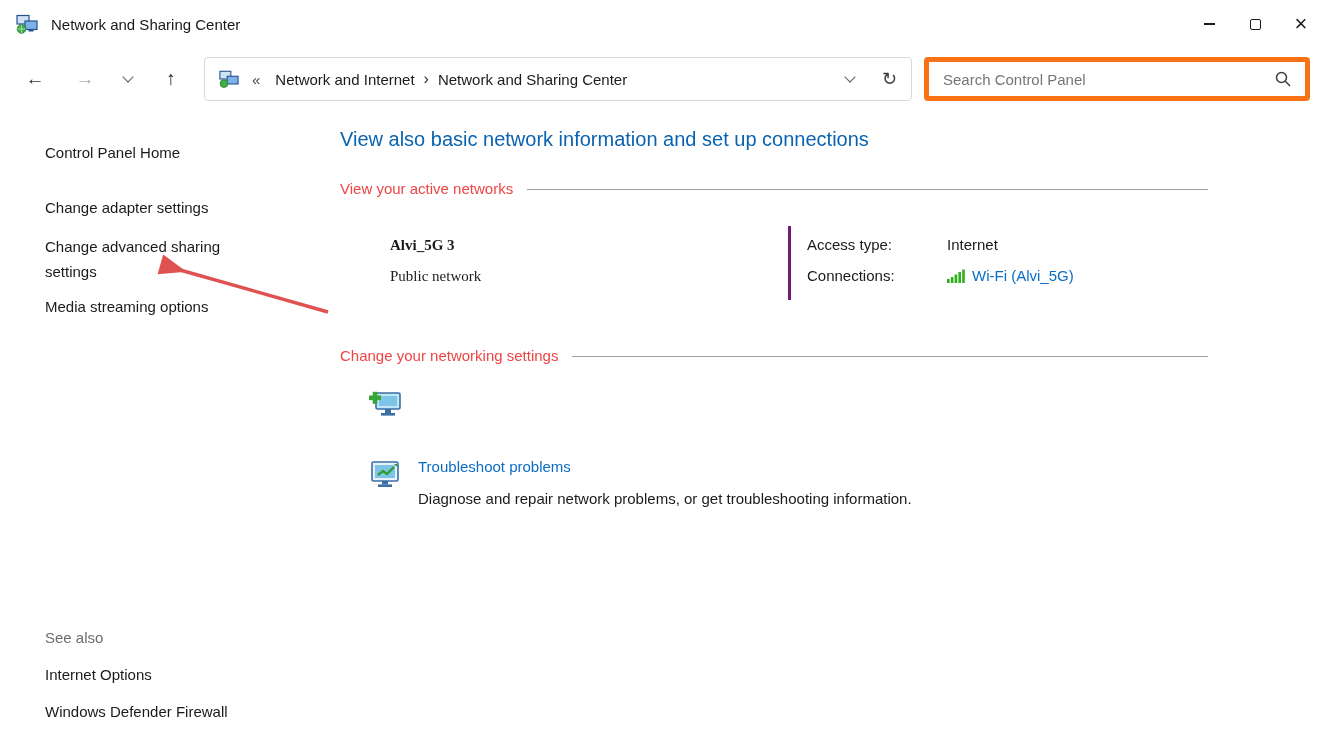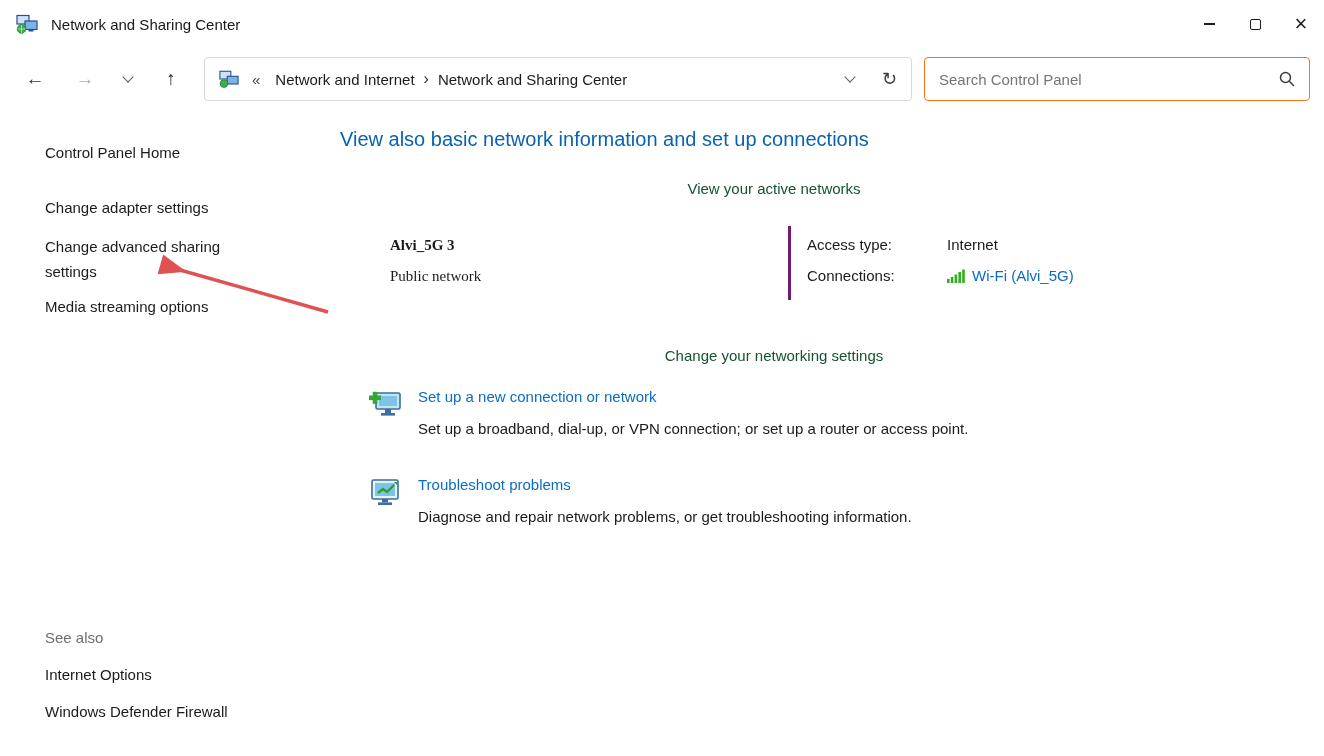--- a/index.html
+++ b/index.html
@@ -34,41 +34,41 @@
 
   .addressbar { width: 708px; height: 44px; border: 1px solid #d9d9d9; border-radius: 4px;
                 display: flex; align-items: center; padding: 0 14px; font-size: 15px; flex: none; }
   .addr-icon { width: 20px; height: 20px; flex: none; }
   .addr-collapsed { margin: 0 10px 0 13px; color: #444; cursor: pointer; }
   .crumb { padding: 0 5px; color: #1b1b1b; cursor: pointer; white-space: nowrap; }
   .crumb-sep { color: #333; margin: 0 4px; font-size: 16px; }
   .addr-spacer { flex: 1; }
   .refresh-glyph { font-size: 18px; color: #3d3d3d; margin-left: 28px; cursor: pointer; }
 
-  .searchbox { margin-left: 12px; flex: 1; height: 44px; border: 1px solid #f97316; border-radius: 4px;
+  .searchbox { margin-left: 12px; flex: 1; height: 44px; border: 5px solid #f97316; border-radius: 4px;
                display: flex; align-items: center; padding: 0 14px; }
   .searchbox input { flex: 1; border: none; outline: none; font-size: 15px;
                      font-family: "Liberation Sans", sans-serif; color: #1b1b1b; background: transparent; }
   .searchbox input::placeholder { color: #757575; }
   .search-icon { flex: none; margin-left: 8px; }
 
   
   .sidebar { position: absolute; left: 45px; top: 142px; width: 232px; font-size: 15px; }
   .side-item { line-height: 22px; cursor: pointer; color: #1b1b1b; }
   .side-item.wrap { width: 212px; line-height: 25px; }
   .mb33 { margin-bottom: 33px; }
   .mb15 { margin-bottom: 15px; }
   .mb12 { margin-bottom: 12px; }
   .see-also { position: absolute; left: 45px; top: 627px; font-size: 15px; }
   .see-also-header { color: #6e6e6e; line-height: 22px; margin-bottom: 15px; }
 
   
   .main { position: absolute; left: 340px; top: 110px; width: 868px; }
   .page-title { margin-top: 16px; font-size: 20px; font-weight: 400; color: #0a63b0; line-height: 27px; }
-  .section-header { display: flex; align-items: center; margin-top: 26px; font-size: 15px; line-height: 20px; color: #14532d; flex-direction: column; }
+  .section-header { display: flex; align-items: center; margin-top: 26px; font-size: 15px; line-height: 20px; color: #ef4444; }
   .section-header.second { margin-top: 46px; }
   .hline { flex: 1; height: 1px; background: #9f9f9f; margin-left: 14px; }
 
   .network-row { display: flex; margin-top: 27px; min-height: 74px; }
   .network-left { width: 448px; padding-left: 50px; font-family: Liberation Serif, serif; }
   .network-name { font-size: 15px; font-weight: 700; line-height: 22px; margin-top: 8px; }
   .network-type { font-size: 15px; line-height: 22px; margin-top: 9px; }
   .network-right { border-left: 3px solid #701a75; padding-left: 16px; flex: 1; padding-bottom: 4px; }
   .nr-row { display: flex; align-items: center; font-size: 15px; line-height: 22px; }
   .nr-row.first { margin-top: 8px; }
@@ -202,24 +202,20 @@
 
   <div class="task">
     <svg class="task-icon" viewBox="0 0 36 34">
       <rect x="8" y="5" width="24" height="16" rx="1.5" fill="#bfe6f5" stroke="#3a6ea5" stroke-width="1.6"></rect>
       <rect x="11" y="8" width="18" height="10" fill="#7ec3e8"></rect>
       <rect x="17" y="21" width="6" height="4" fill="#3a6ea5"></rect>
       <rect x="13" y="25" width="14" height="2.6" fill="#3a6ea5"></rect>
       <rect x="1" y="7.5" width="12" height="4.6" fill="#35a535"></rect>
       <rect x="4.7" y="3.8" width="4.6" height="12" fill="#35a535"></rect>
     </svg>
-    <div>
-      <a class="task-title">Set up a new connection or network</a>
-      <div class="task-desc">Set up a broadband, dial-up, or VPN connection; or set up a router or access point.</div>
-    </div>
   </div>
 
   <div class="task secondtask">
     <svg class="task-icon" viewBox="0 0 36 34">
       <rect x="4" y="4" width="26" height="19" rx="1.5" fill="#e8f2fb" stroke="#3a6ea5" stroke-width="1.6"></rect>
       <rect x="7" y="7" width="20" height="13" fill="#7ec3e8"></rect>
       <path d="M10 17 l5 -4 l4 3 l7 -7" fill="none" stroke="#2f9e2f" stroke-width="2.4"></path>
       <path d="M26 6 l3 0 l0 3 z" fill="#2f9e2f"></path>
       <rect x="14" y="23" width="6" height="3.4" fill="#3a6ea5"></rect>
       <rect x="10" y="26.4" width="14" height="2.6" fill="#3a6ea5"></rect>

